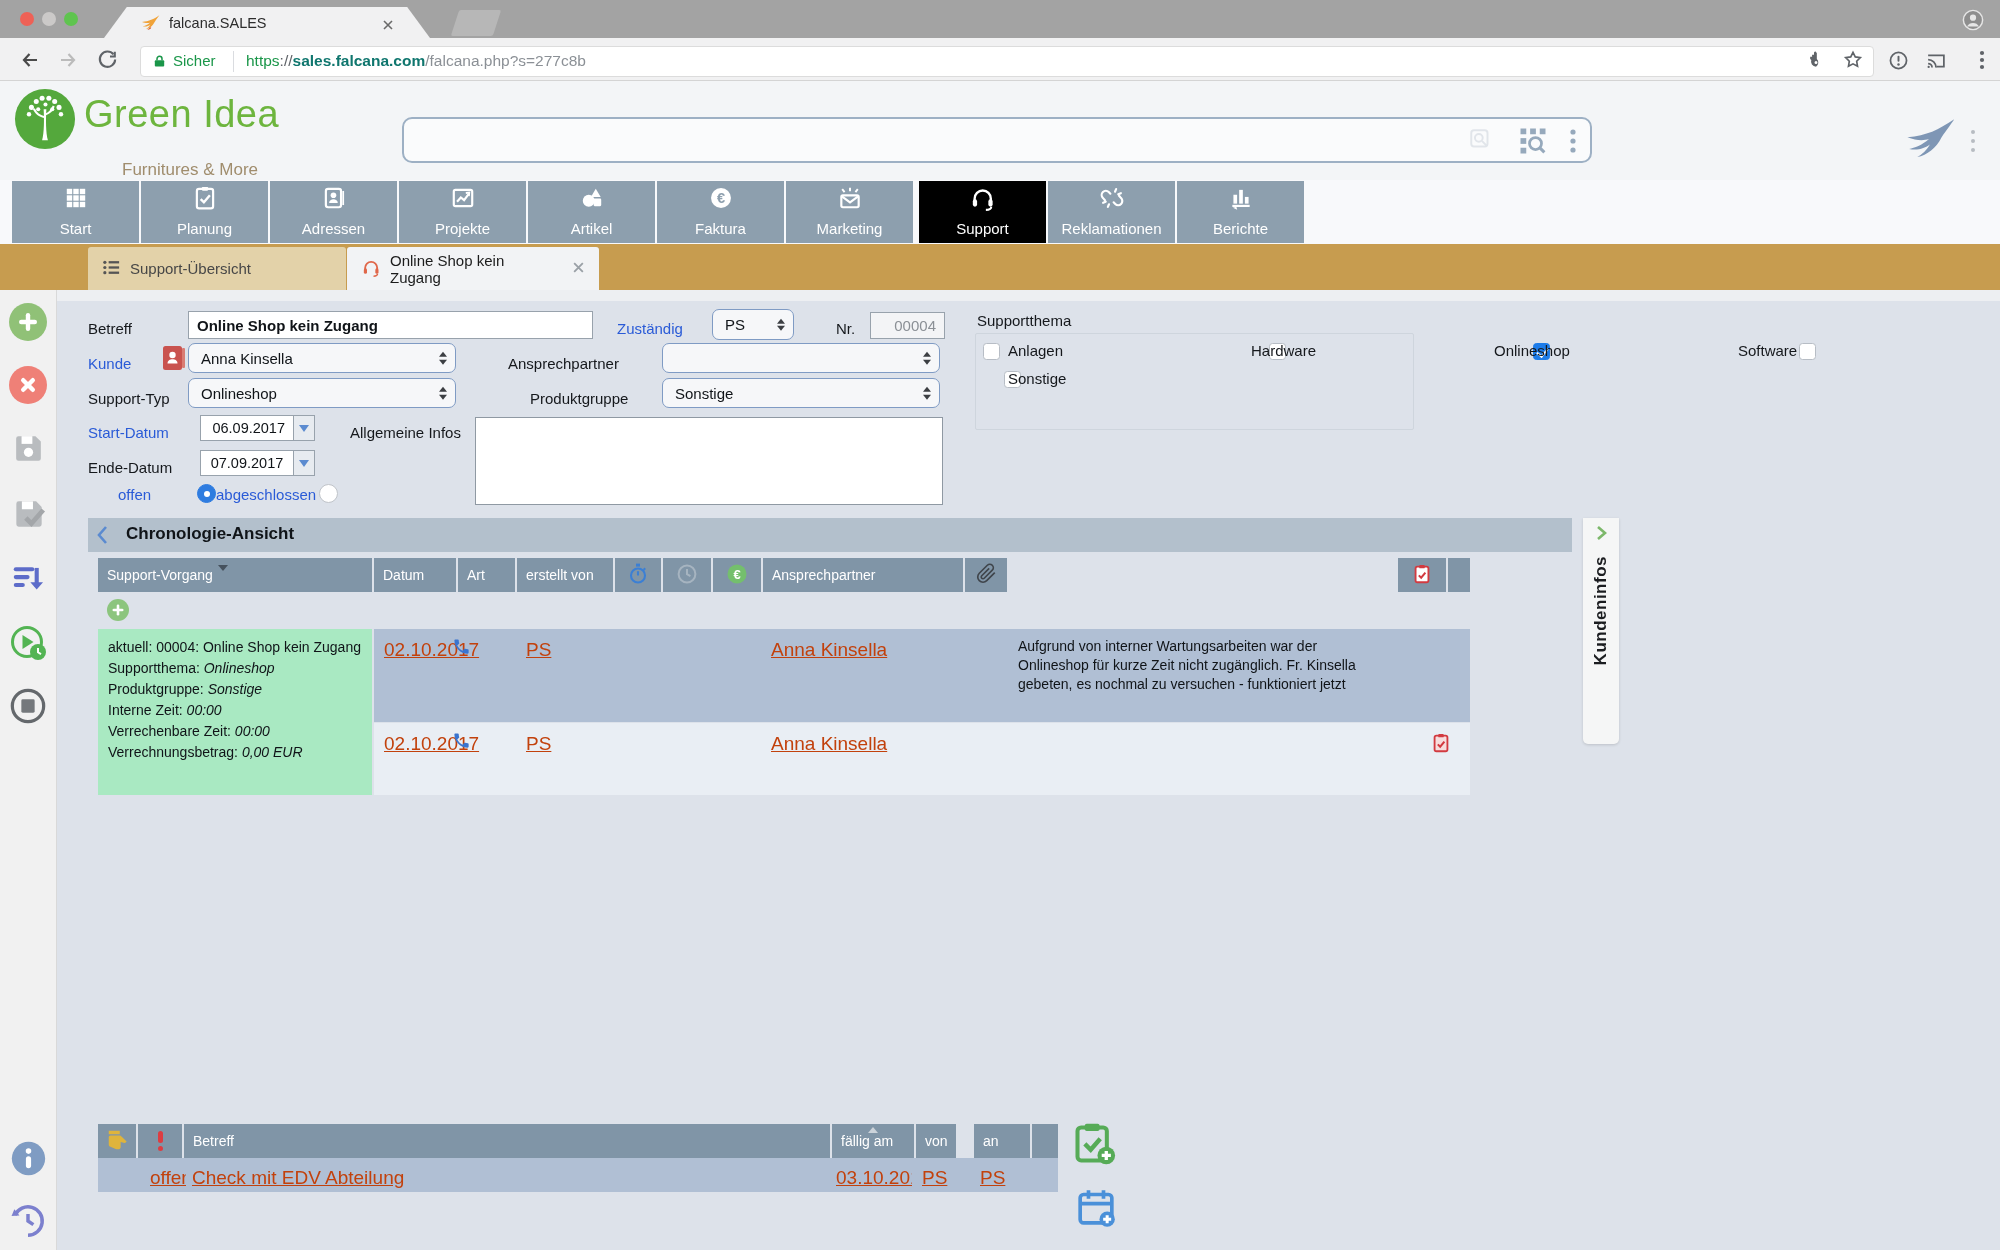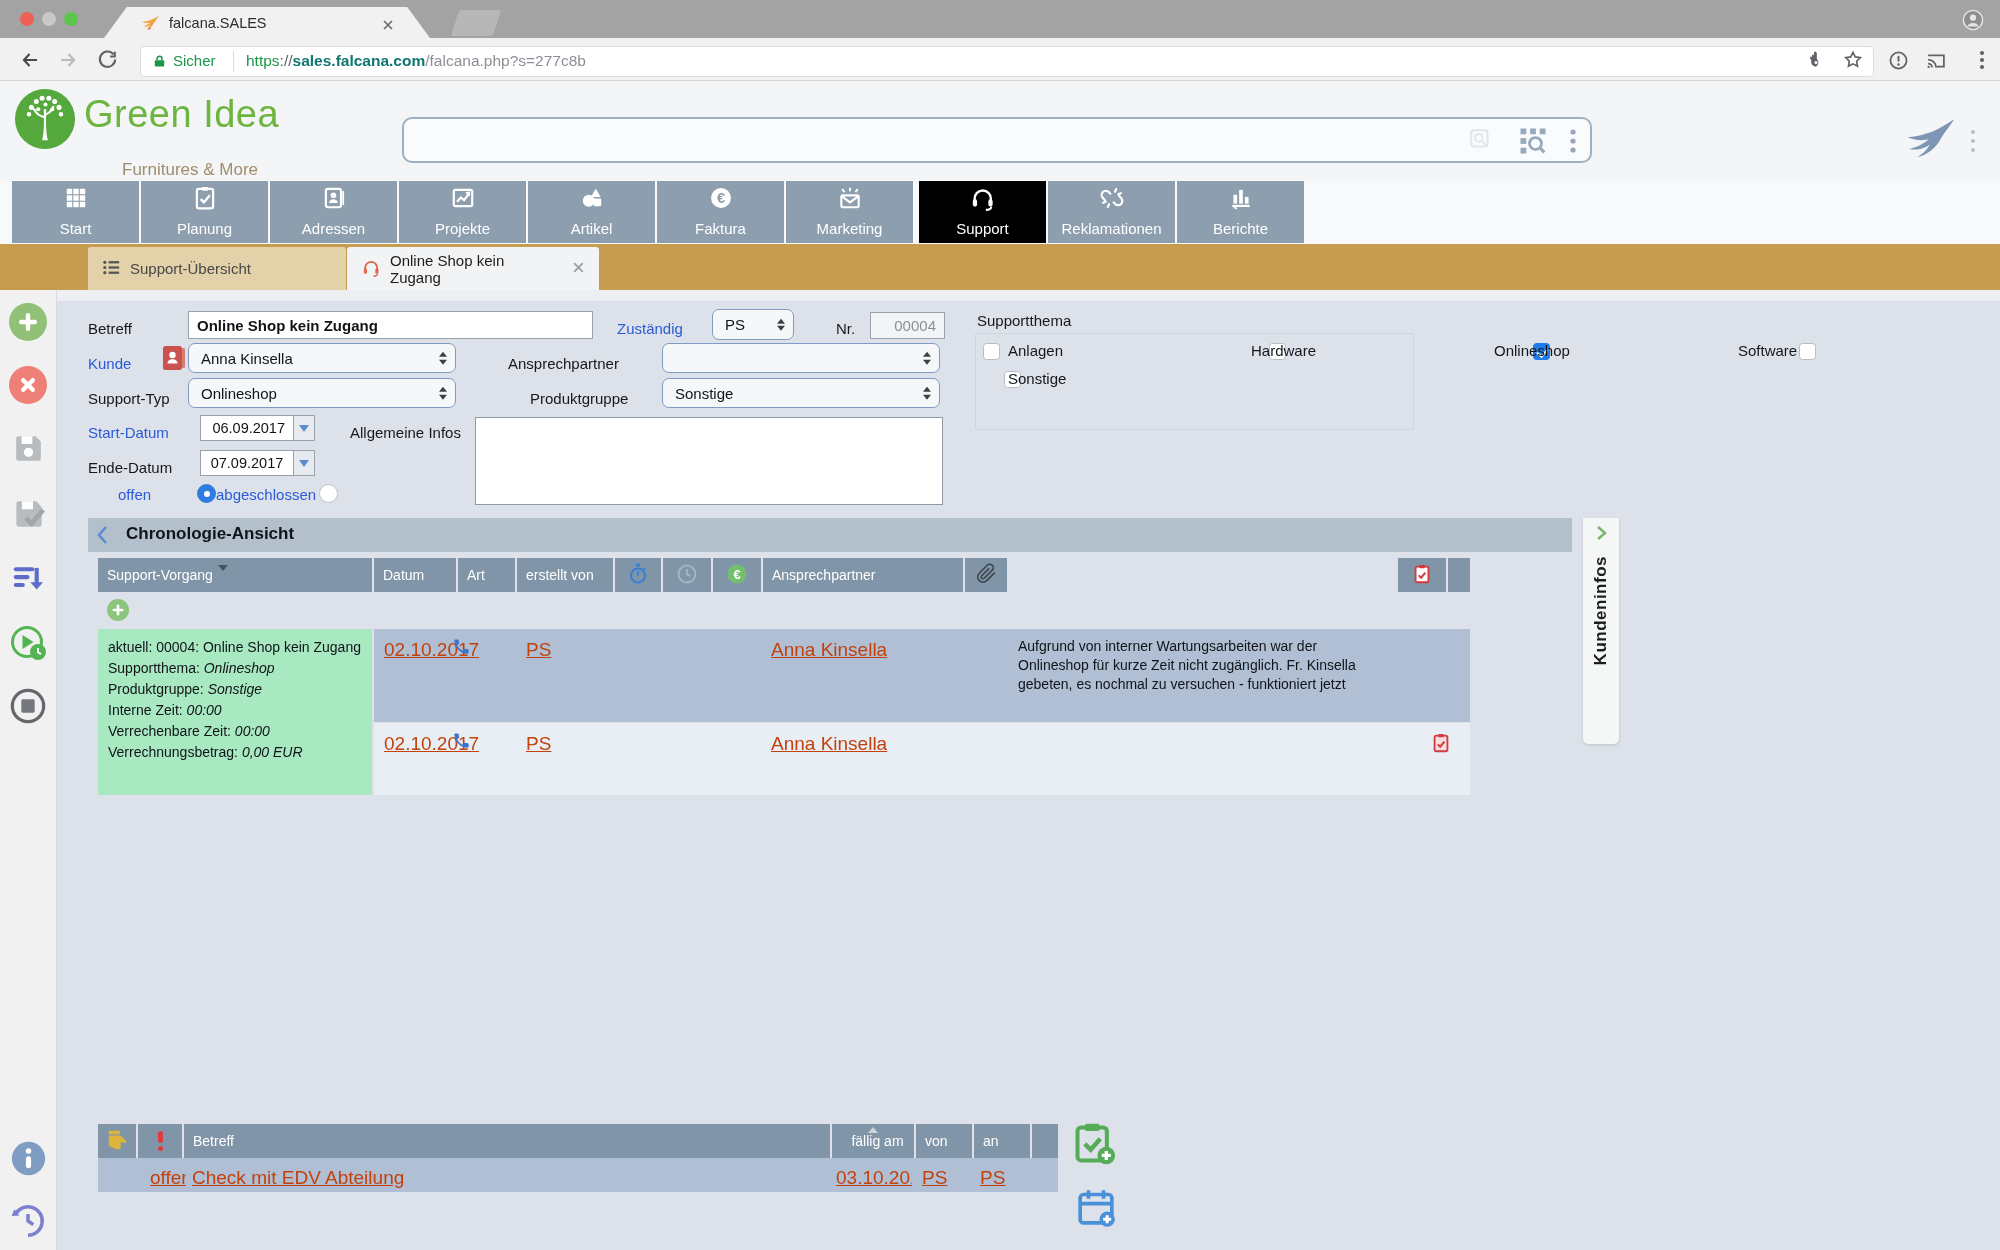--- a/index.html
+++ b/index.html
@@ -633,25 +633,25 @@
             <path fill="#dfb43c" d="M2 21h3.6V9H2v12zM22 10c0-1.1-.9-2-2-2h-5.7l.9-4.1.03-.32c0-.41-.17-.79-.44-1.06L13.7 1.5 7.8 7.4c-.37.36-.6.86-.6 1.41V19c0 1.1.9 2 2 2h8.1c.83 0 1.54-.5 1.84-1.22l2.72-6.35c.09-.23.14-.47.14-.73v-2.7z"></path>
           </g>
         </svg></span>
   </div>
   <div class="th" style="left:138px;top:1124px;width:44px;justify-content:center;padding-left:0;">
     <span class="excl"></span>
   </div>
   <div class="th" style="left:184px;top:1124px;width:646px;">
       <span>Betreff</span>
     </div>
-  <div class="th" style="left:832px;top:1124px;width:82px;position:absolute;justify-content:center;">
+  <div class="th" style="left:832px;top:1124px;width:82px;position:absolute;">
     <span>fällig am</span>
     <span class="tri-up" style="position:absolute;left:36px;top:3px;"></span>
   </div>
-  <div class="th" style="left:916px;top:1124px;width:56px;">
+  <div class="th" style="left:916px;top:1124px;width:40px;">
       <span>von</span>
     </div>
   <div class="th" style="left:974px;top:1124px;width:56px;">
       <span>an</span>
     </div>
   <div class="th" style="left:1032px;top:1124px;width:26px;"></div>
 
   <div class="abs" style="left:98px;top:1158px;width:960px;height:34px;background:#b0bfd4;"></div>
   <span class="celltxt" style="left:150px;top:1167px;width:36px;overflow:hidden;white-space:nowrap;display:inline-block;">offen</span>
   <span class="celltxt" style="left:192px;top:1167px;">Check mit EDV Abteilung</span>

